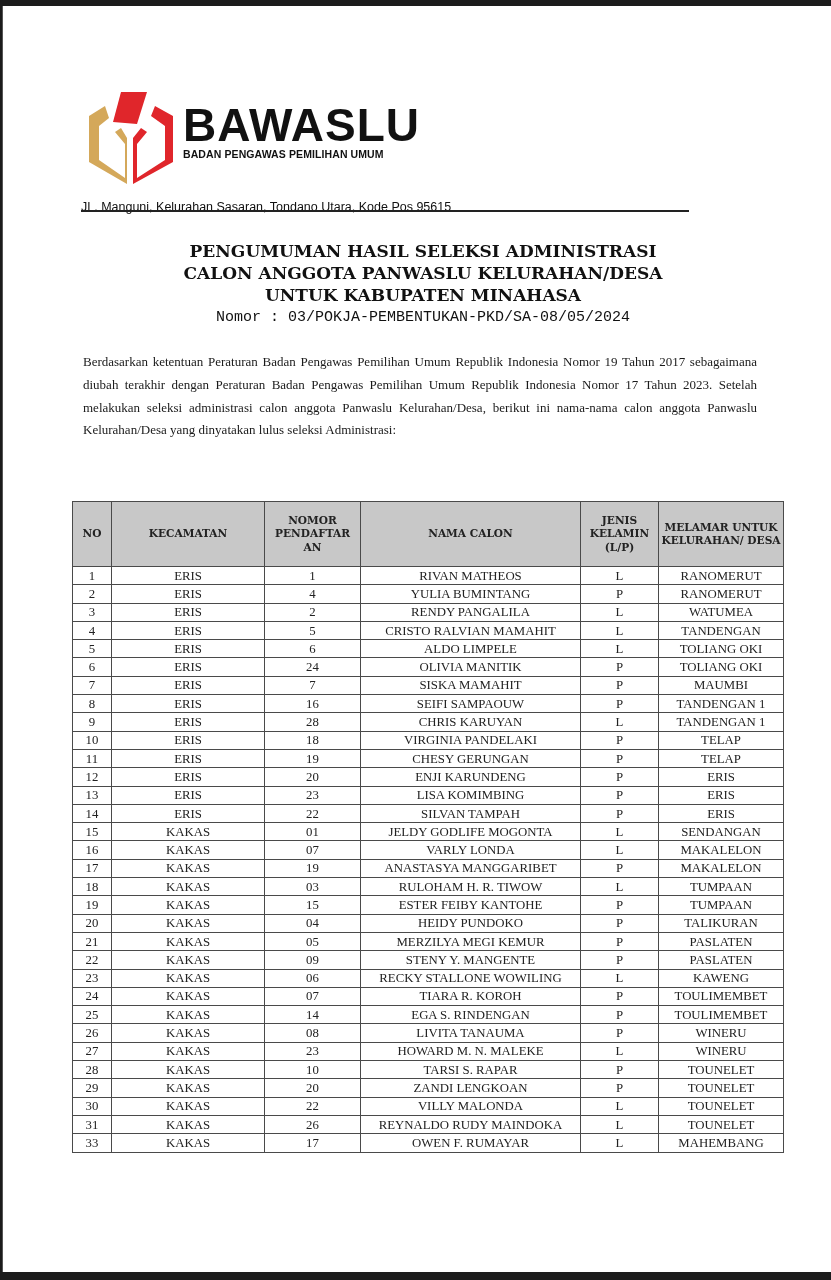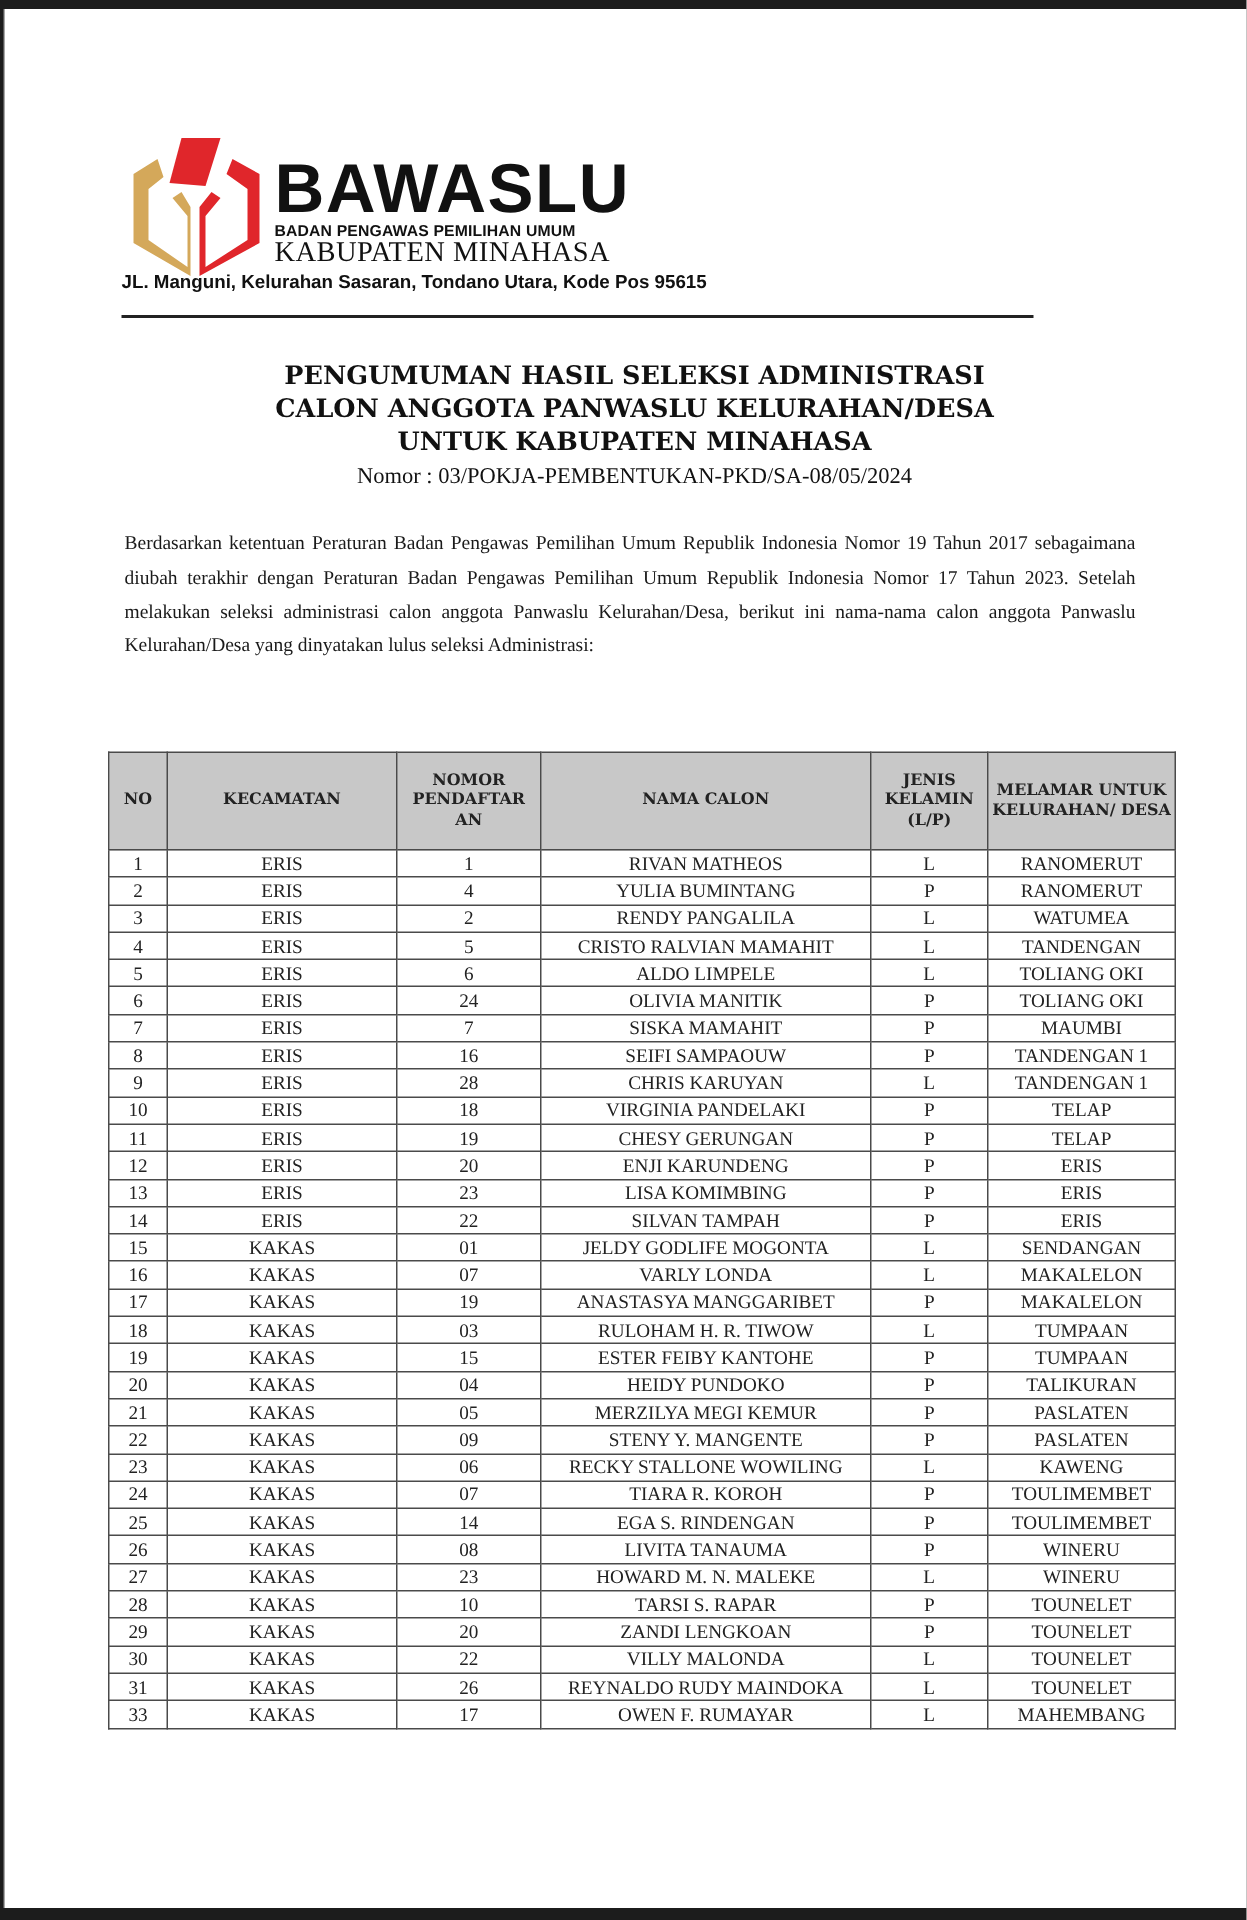--- a/index.html
+++ b/index.html
@@ -28,34 +28,34 @@
   .brand-sub {
     font-family: "Liberation Sans", sans-serif;
     font-weight: bold; font-size: 10.5px; color: #111;
     margin-top: 0px; letter-spacing: 0.1px;
   }
   .brand-region {
     font-family: "Liberation Serif", serif;
     font-size: 19px; color: #111; line-height: 18px; letter-spacing: 0.3px;
   }
   .address {
-    position: absolute; left: 0px; top: 97px;
+    position: absolute; left: 0px; top: 116px;
     font-family: "Liberation Sans", sans-serif;
-    font-size: 12.5px; font-weight: bold; color: #111;
+    font-size: 12.5px; font-weight: normal; color: #111;
   }
   .rule {
     position: absolute; left: 0; top: 126px; width: 608px; height: 2px;
     background: #222;
   }
   .titles {
     position: absolute; left: 70px; top: 234px; width: 700px;
     text-align: center; color: #111;
   }
   .titles .t { font-family: "DejaVu Serif", serif; font-weight: bold; font-size: 17px; line-height: 22px; }
-  .titles .nomor { font-family: Liberation Serif, serif; font-size: 15px; line-height: 24px; margin-top: 0px; }
+  .titles .nomor { font-family: Liberation Mono, monospace; font-size: 15px; line-height: 24px; margin-top: 0px; }
   .intro {
     position: absolute; left: 80px; top: 345px; width: 674px;
     font-family: "Liberation Serif", serif; font-size: 13px; line-height: 22.8px;
     color: #1a1a1a; text-align: justify;
   }
   table.results {
     position: absolute; left: 69px; top: 495px; width: 711px;
     border-collapse: collapse;
     font-family: "Liberation Serif", serif; color: #222;
     table-layout: fixed;
@@ -80,21 +80,20 @@
 
       <path d="M4 28 L20 18 L24 30 L14 38 L14 72 L40 90 L40 56 L30 44 L36 40 L42 50 L42 96 L4 74 Z" fill="#d4a85a"></path>
 
       <path d="M48 50 L56 40 L62 44 L52 56 L52 90 L80 72 L80 38 L66 28 L70 18 L88 28 L88 74 L48 96 Z" fill="#e0262b"></path>
 
       <path d="M36 4 L62 4 L52 36 L28 34 Z" fill="#e0262b"></path>
     </svg>
     <div class="brand">
       <div class="brand-name">BAWASLU</div>
       <div class="brand-sub">BADAN PENGAWAS PEMILIHAN UMUM</div>
-      <div class="brand-region">KABUPATEN MINAHASA</div>
     </div>
     <div class="address">JL. Manguni, Kelurahan Sasaran, Tondano Utara, Kode Pos 95615</div>
     <div class="rule"></div>
   </div>
 
   <div class="titles">
     <div class="t">PENGUMUMAN HASIL SELEKSI ADMINISTRASI</div>
     <div class="t">CALON ANGGOTA PANWASLU KELURAHAN/DESA</div>
     <div class="t">UNTUK KABUPATEN MINAHASA</div>
     <div class="nomor">Nomor : 03/POKJA-PEMBENTUKAN-PKD/SA-08/05/2024</div>

